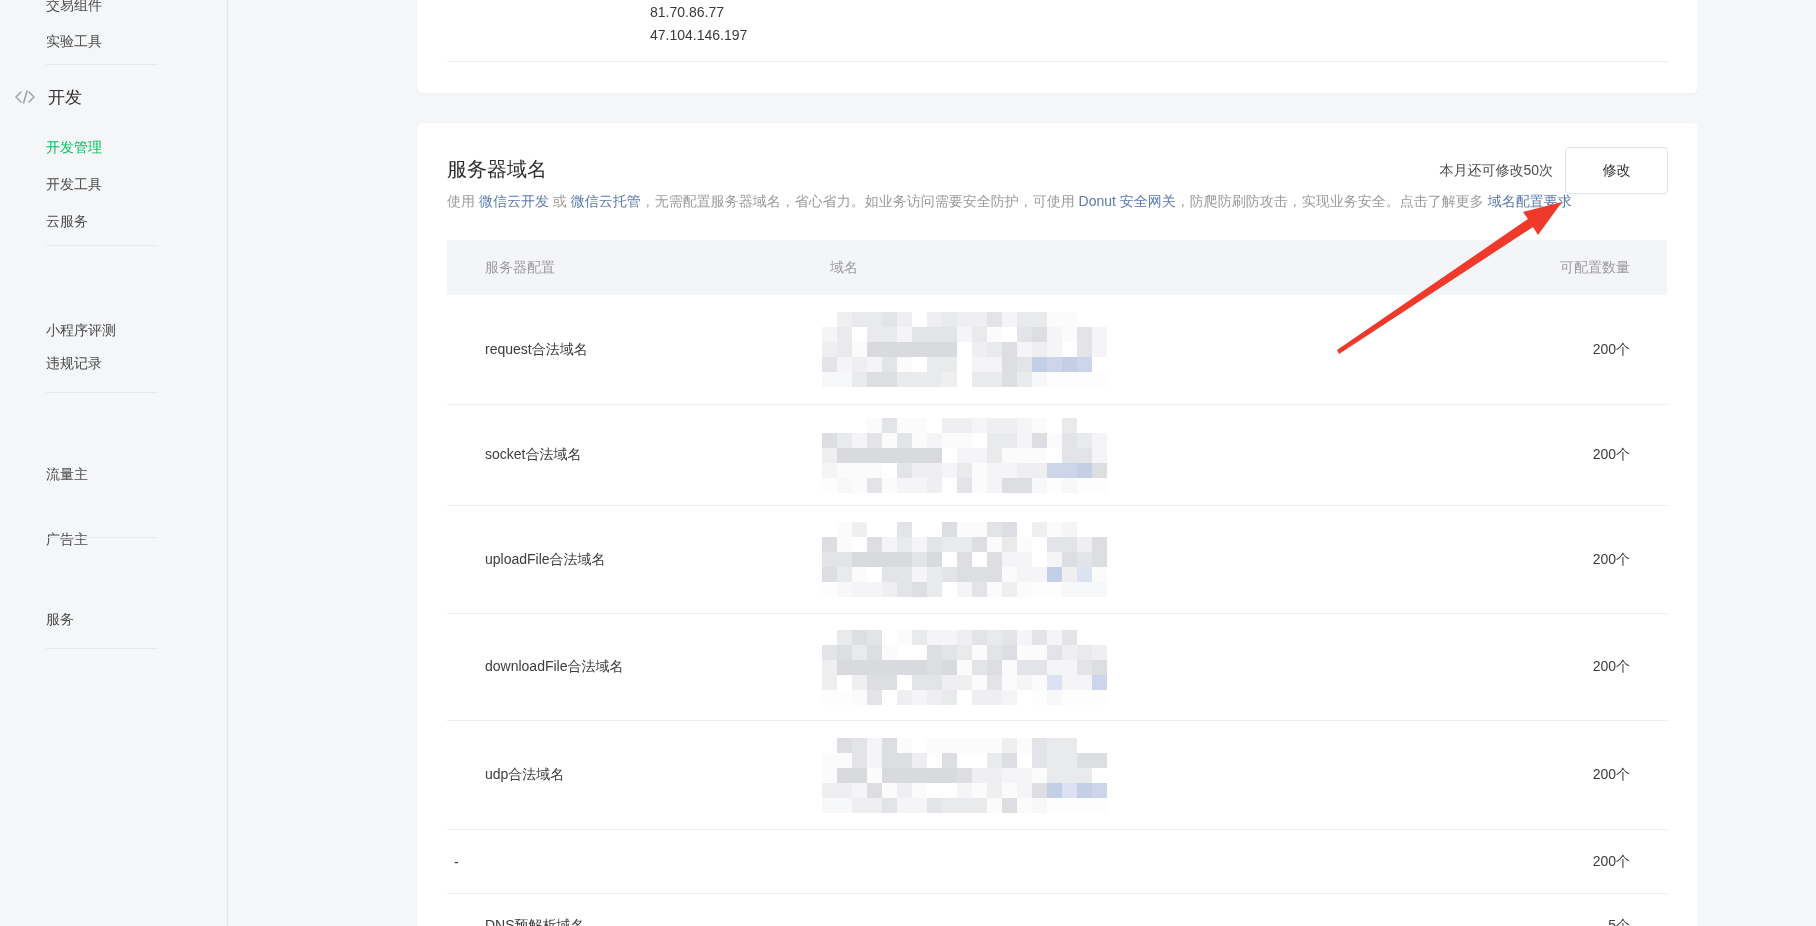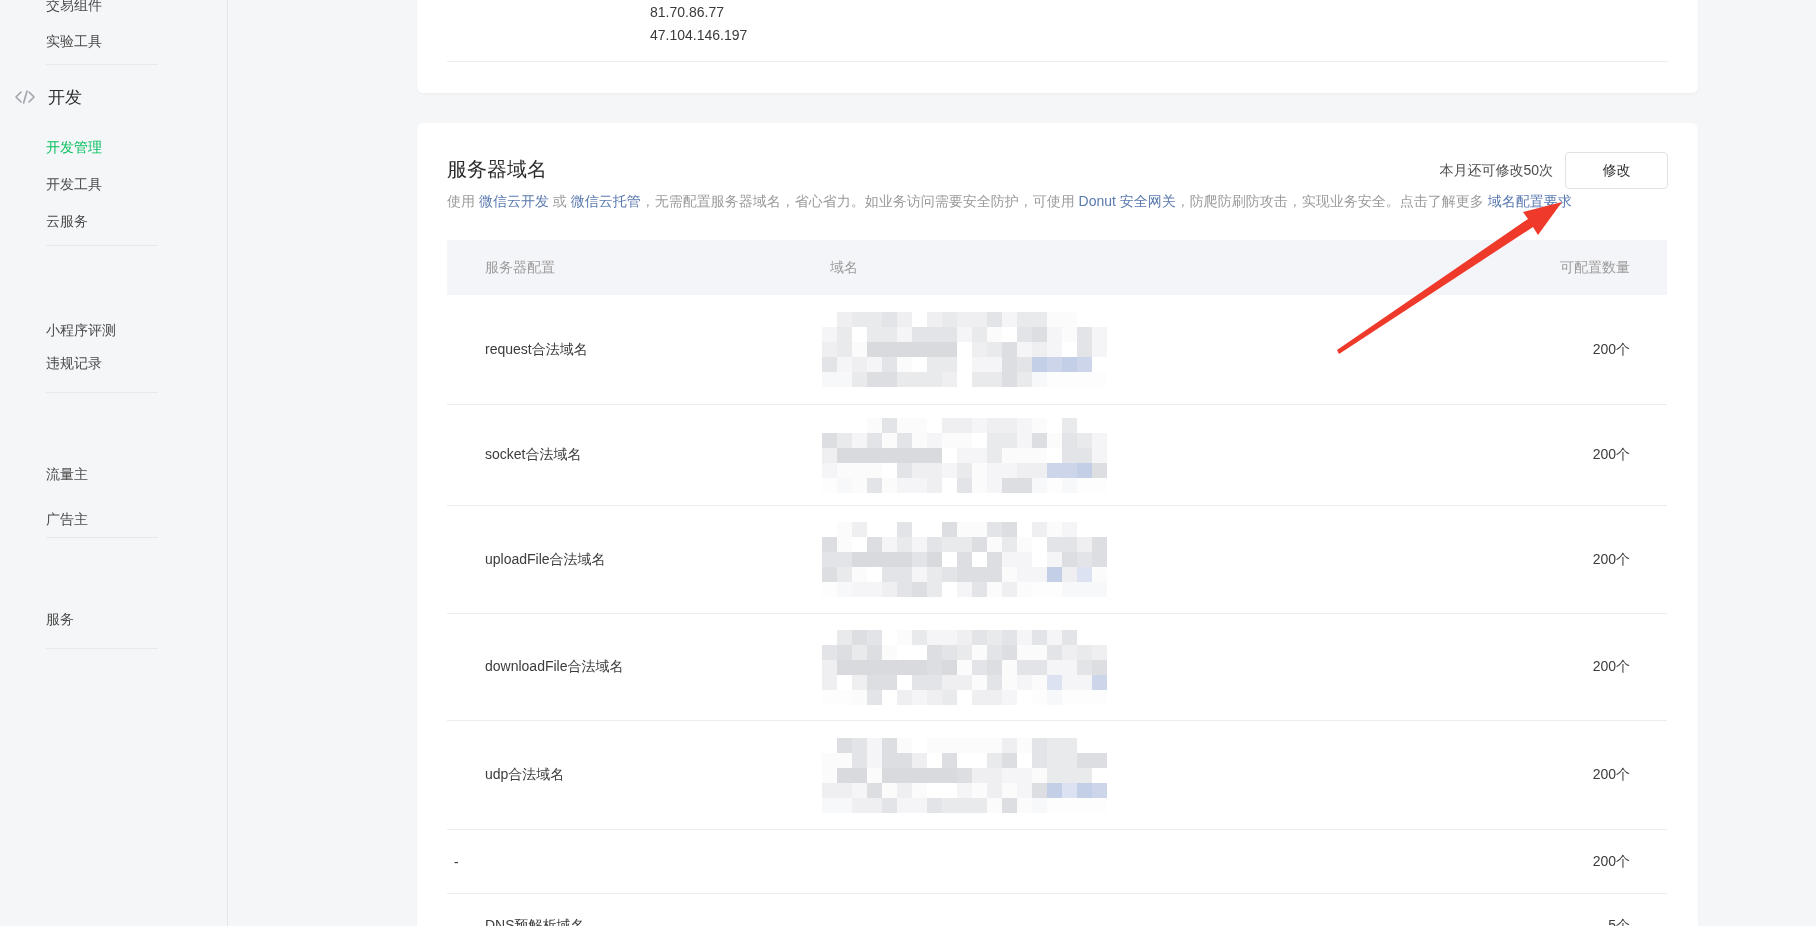--- a/index.html
+++ b/index.html
@@ -34,21 +34,21 @@
   .ip-list { position:absolute; left:233px; top:42px; font-size:14px; line-height:23px; color:#3a3a3a; }
   .ip-divider { position:absolute; left:30px; right:30px; top:102px; border-top:1px solid #ececec; }
   .main-card { left:417px; top:123px; width:1281px; height:850px; }
   .card-title { position:absolute; left:30px; top:33px; font-size:20px; color:#2c2c2c; font-weight:400; }
   .card-head-right {
     position:absolute; right:30px; top:32px; height:31px;
     display:flex; align-items:center; gap:12px;
   }
   .quota-note { font-size:14px; color:#4c4c4c; }
   .btn {
-    width:103px; height:37px; background:#fff; border:1px solid #e2e2e2;
+    width:103px; height:47px; background:#fff; border:1px solid #e2e2e2;
     border-radius:4px; font-size:14px; color:#2e2e2e; cursor:pointer;
     font-family:"Liberation Sans","DejaVu Sans",sans-serif;
   }
   .card-desc { position:absolute; left:30px; top:70px; font-size:14px; color:#9b9b9b; white-space:nowrap; }
   .card-desc a { color:#5a7ab0; text-decoration:none; cursor:pointer; }
   
   .dtable { position:absolute; left:30px; top:117px; width:1220px; }
   .thead {
     display:flex; align-items:center; height:55px;
     background:#f4f5f8; font-size:14px; color:#9c9c9c;
@@ -103,21 +103,21 @@
     <span>小程序评测</span>
   </div>
   <div class="side-item abs" style="top:346px">
     <span>违规记录</span>
   </div>
   <hr class="side-div abs" style="top:392px">
 
   <div class="side-item abs" style="top:457px">
     <span>流量主</span>
   </div>
-  <div class="side-item abs" style="top:502px">
+  <div class="side-item abs" style="top:522px">
     <span>广告主</span>
   </div>
   <hr class="side-div abs" style="top:537px">
 
   <div class="side-item abs" style="top:602px">
     <span>服务</span>
   </div>
   <hr class="side-div abs" style="top:648px">
 
 </div>

